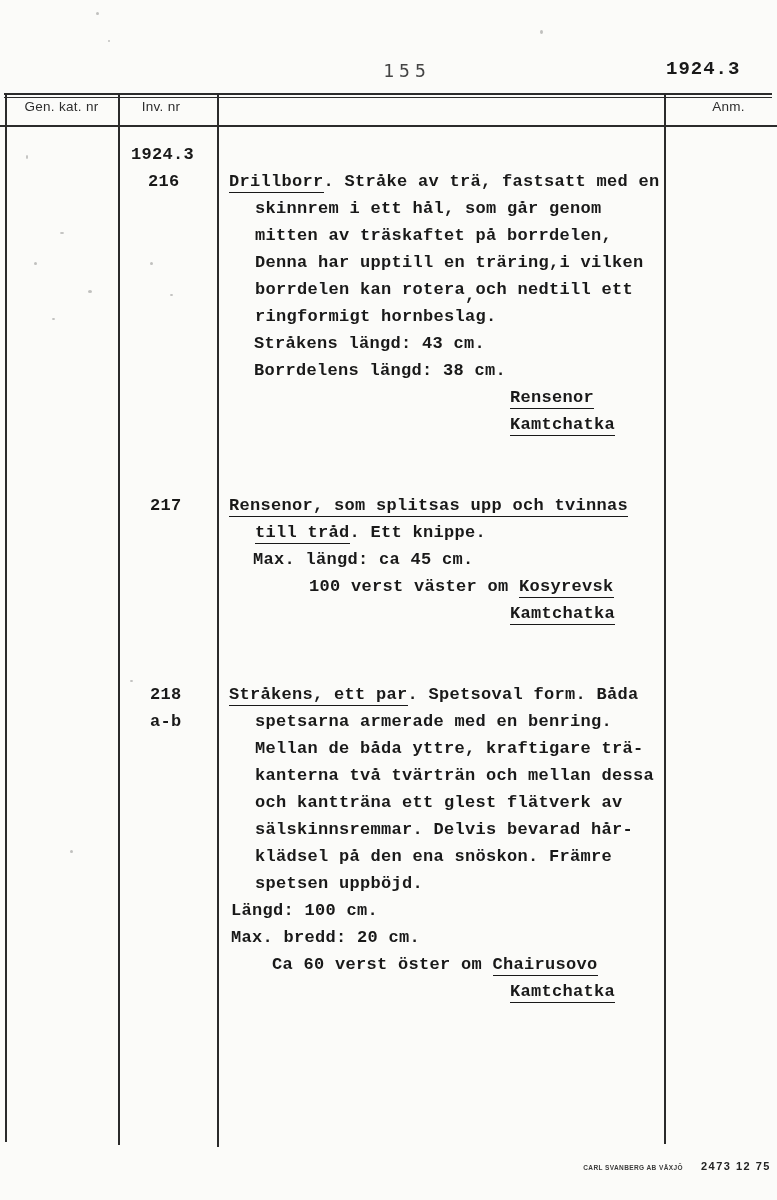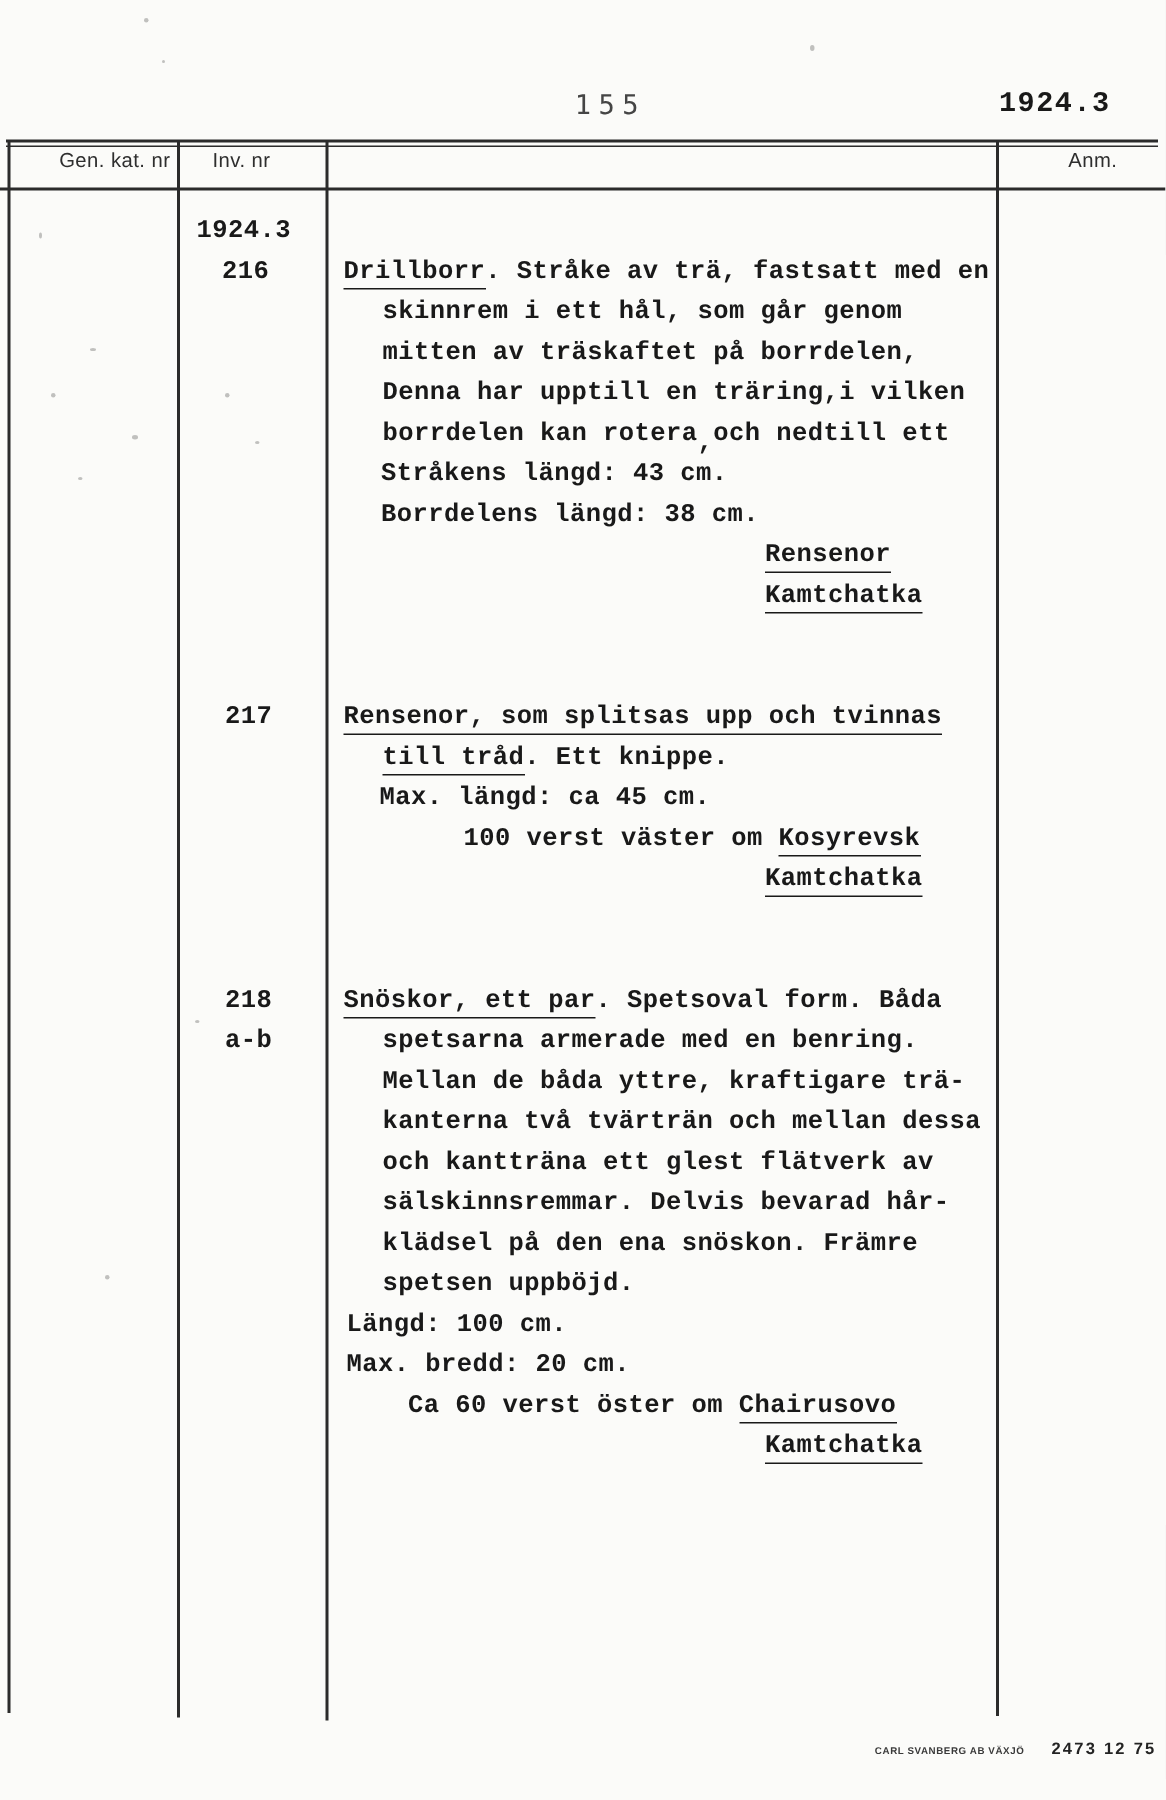--- a/index.html
+++ b/index.html
@@ -22,21 +22,21 @@
   .rule-hdr-bot  { left: 0px;  top: 125px; width: 777px; height: 2.4px; }
   .v-left  { left: 5px;   top: 94px; height: 1048px; }
   .v-col1  { left: 118px; top: 94px; height: 1051px; }
   .v-col2  { left: 217px; top: 94px; height: 1053px; }
   .v-col3  { left: 664px; top: 94px; height: 1050px; }
   
   .hdr {
     position: absolute; top: 99px; font-size: 13.5px; color: #2e2e2e;
     letter-spacing: 0.3px; text-align: center;
   }
-  .hdr.c1 { left: 20px;   width: 113px; }
+  .hdr.c1 { left: 5px;   width: 113px; }
   .hdr.c2 { left: 118px; width: 86px;  }
   .hdr.c4 { left: 664px; width: 129px; }
   
   .page-number {
     position: absolute; left: 352px; top: 60px; width: 110px;
     text-align: center; font-family: "DejaVu Sans Mono", monospace;
     font-size: 18px; letter-spacing: 5px; color: var(--stamp, #474747);
   }
   .year-ref {
     position: absolute; left: 666px; top: 58px;
@@ -99,20 +99,23 @@
       <div class="tline">
         <span class="content" style="left: 255px;"><span>mitten av träskaftet på borrdelen,</span></span>
       </div>
       <div class="tline">
         <span class="content" style="left: 255px;"><span>Denna har upptill en träring,i vilken</span></span>
       </div>
       <div class="tline">
         <span class="content" style="left: 255px;"><span>borrdelen kan rotera</span><span class="drop">,</span><span>och nedtill ett</span></span>
       </div>
       <div class="tline">
+        <span class="content" style="left: 255px;"><span>ringformigt hornbeslag.</span></span>
+      </div>
+      <div class="tline">
         <span class="content" style="left: 254px;"><span>Stråkens längd: 43 cm.</span></span>
       </div>
       <div class="tline">
         <span class="content" style="left: 254px;"><span>Borrdelens längd: 38 cm.</span></span>
       </div>
       <div class="tline">
         <span class="content" style="left: 510px;"><span class="u">Rensenor</span></span>
       </div>
       <div class="tline">
         <span class="content" style="left: 510px;"><span class="u">Kamtchatka</span></span>
@@ -132,21 +135,21 @@
       <div class="tline">
         <span class="content" style="left: 309px;"><span>100 verst väster om </span><span class="u">Kosyrevsk</span></span>
       </div>
       <div class="tline">
         <span class="content" style="left: 510px;"><span class="u">Kamtchatka</span></span>
       </div>
       <div class="tline"></div>
       <div class="tline"></div>
       <div class="tline">
         <span class="inv" style="left: 150px;">218</span>
-        <span class="content" style="left: 229px;"><span class="u">Snöskor, ett par</span><span>. Spetsoval form. Båda</span></span>
+        <span class="content" style="left: 229px;"><span class="u">Stråkens, ett par</span><span>. Spetsoval form. Båda</span></span>
       </div>
       <div class="tline">
         <span class="inv" style="left: 150px;">a-b</span>
         <span class="content" style="left: 255px;"><span>spetsarna armerade med en benring.</span></span>
       </div>
       <div class="tline">
         <span class="content" style="left: 255px;"><span>Mellan de båda yttre, kraftigare trä-</span></span>
       </div>
       <div class="tline">
         <span class="content" style="left: 255px;"><span>kanterna två tvärträn och mellan dessa</span></span>

